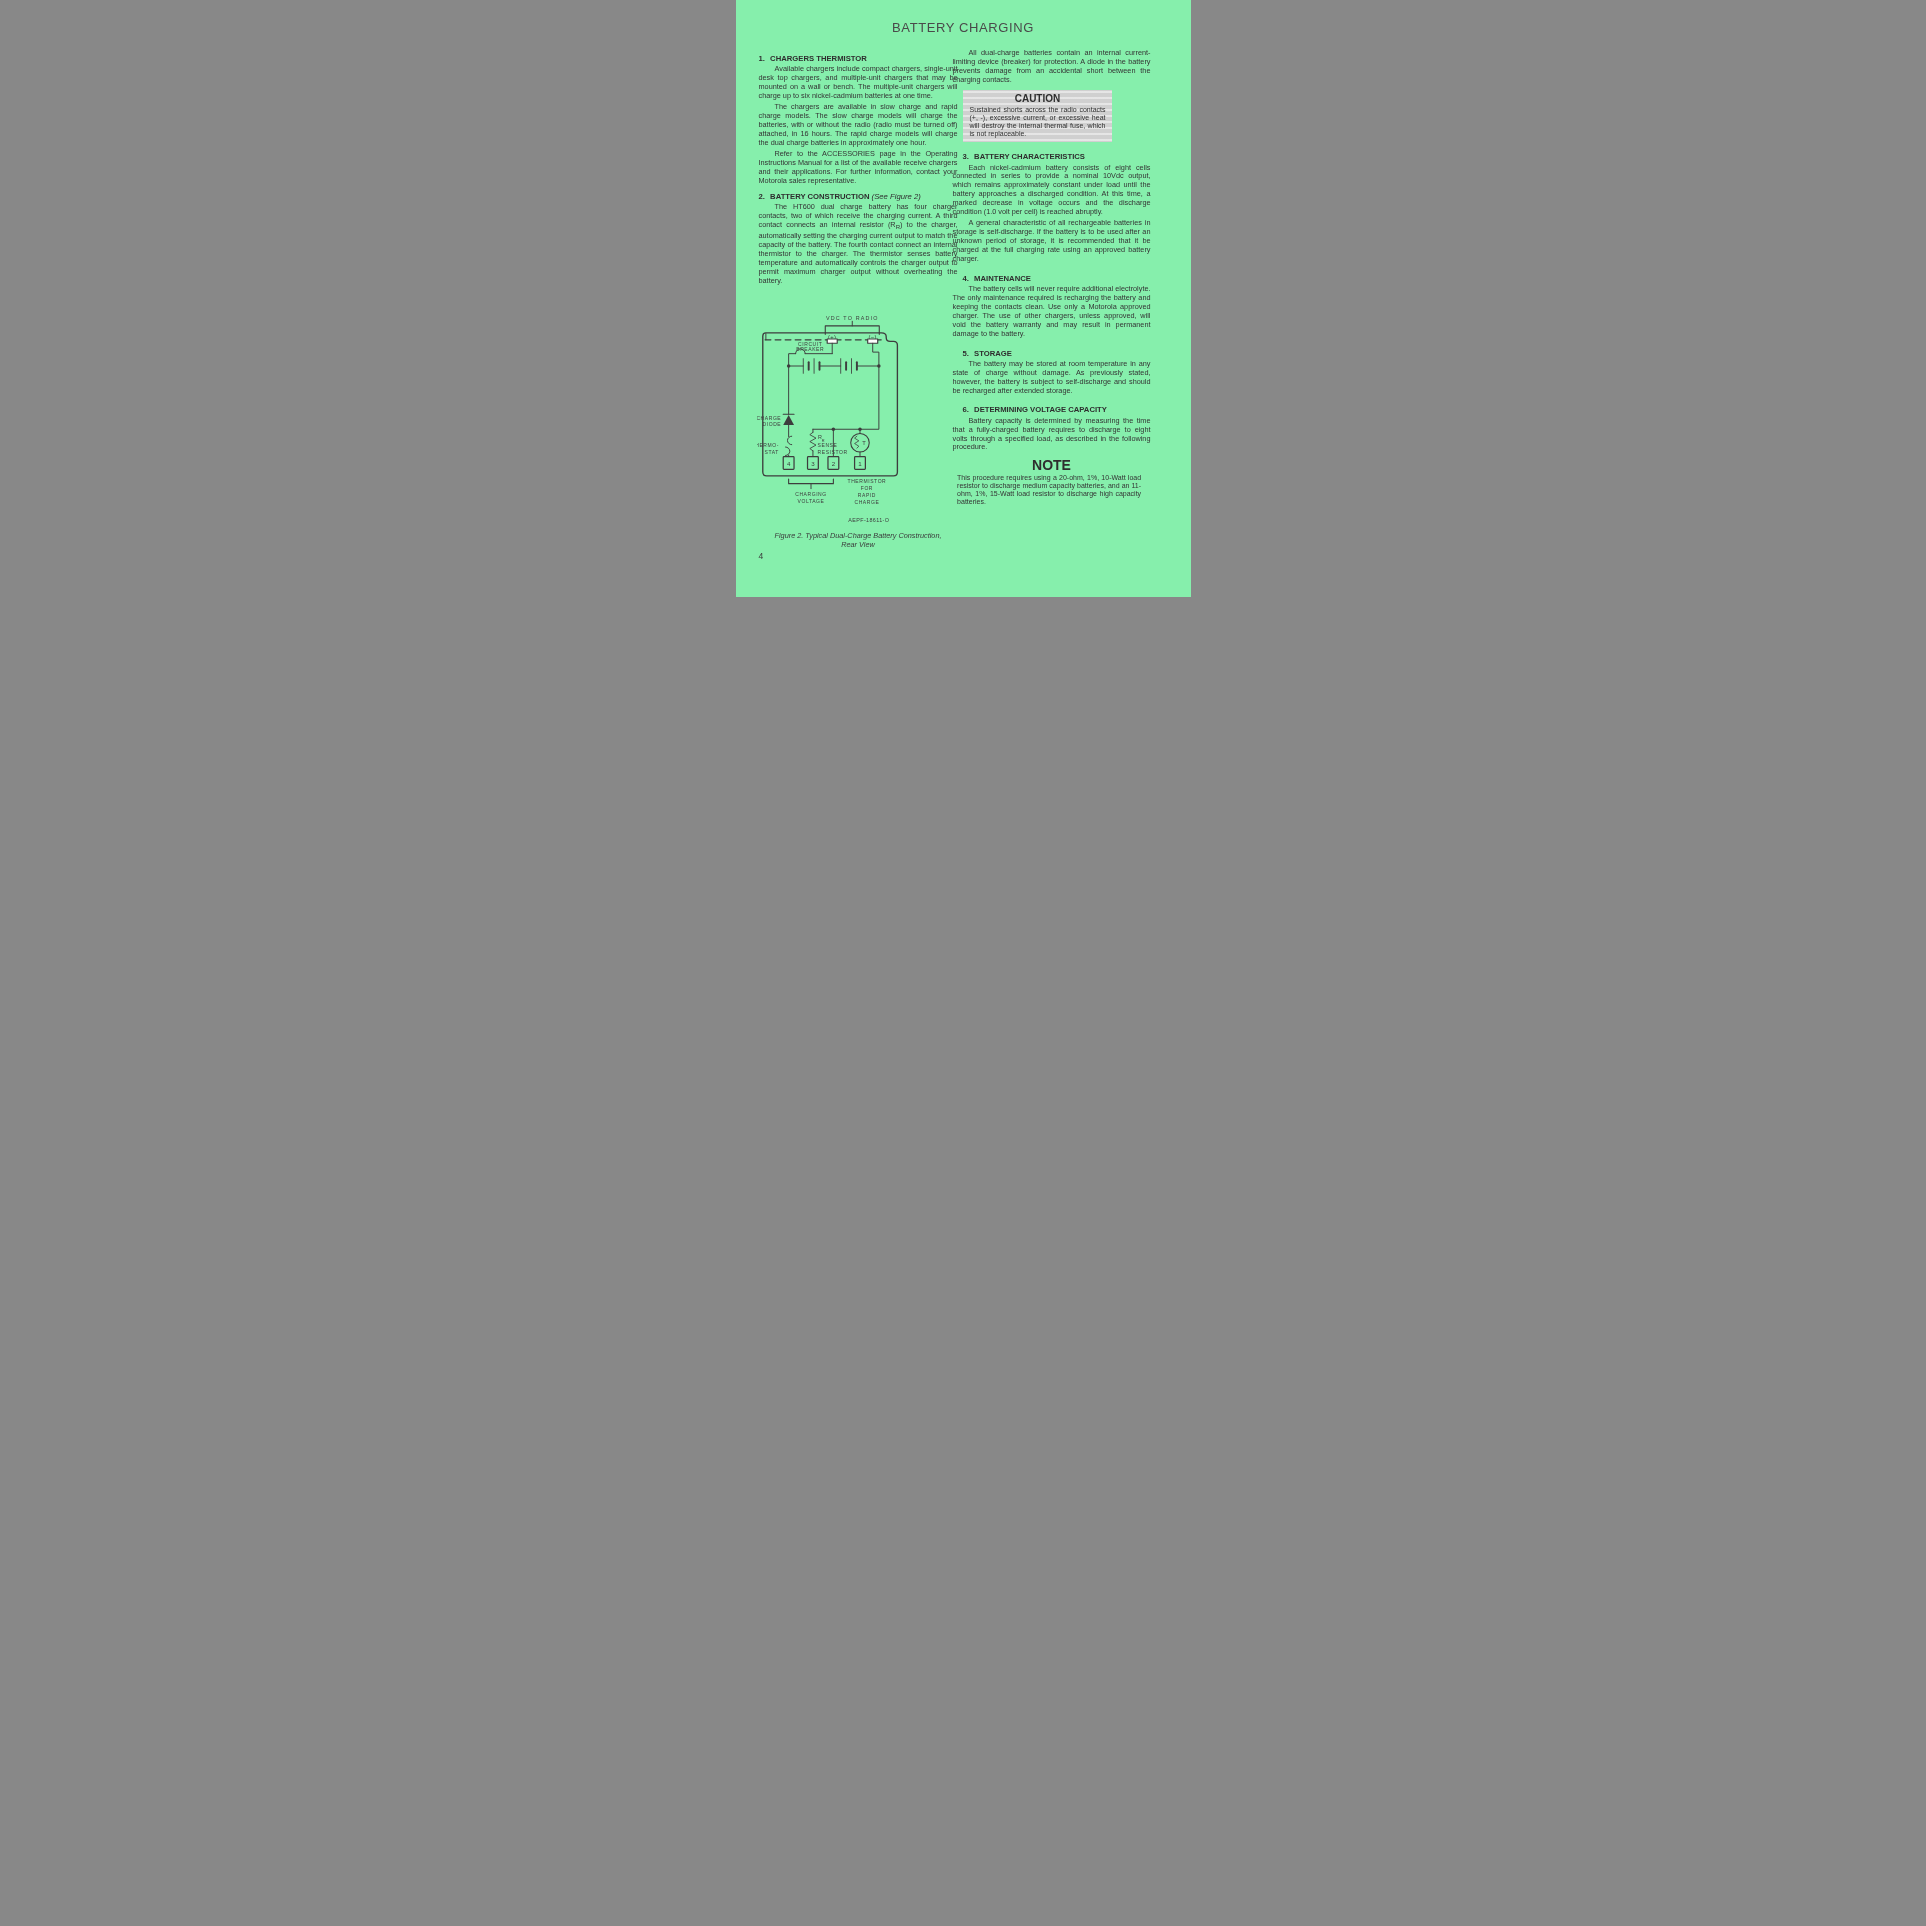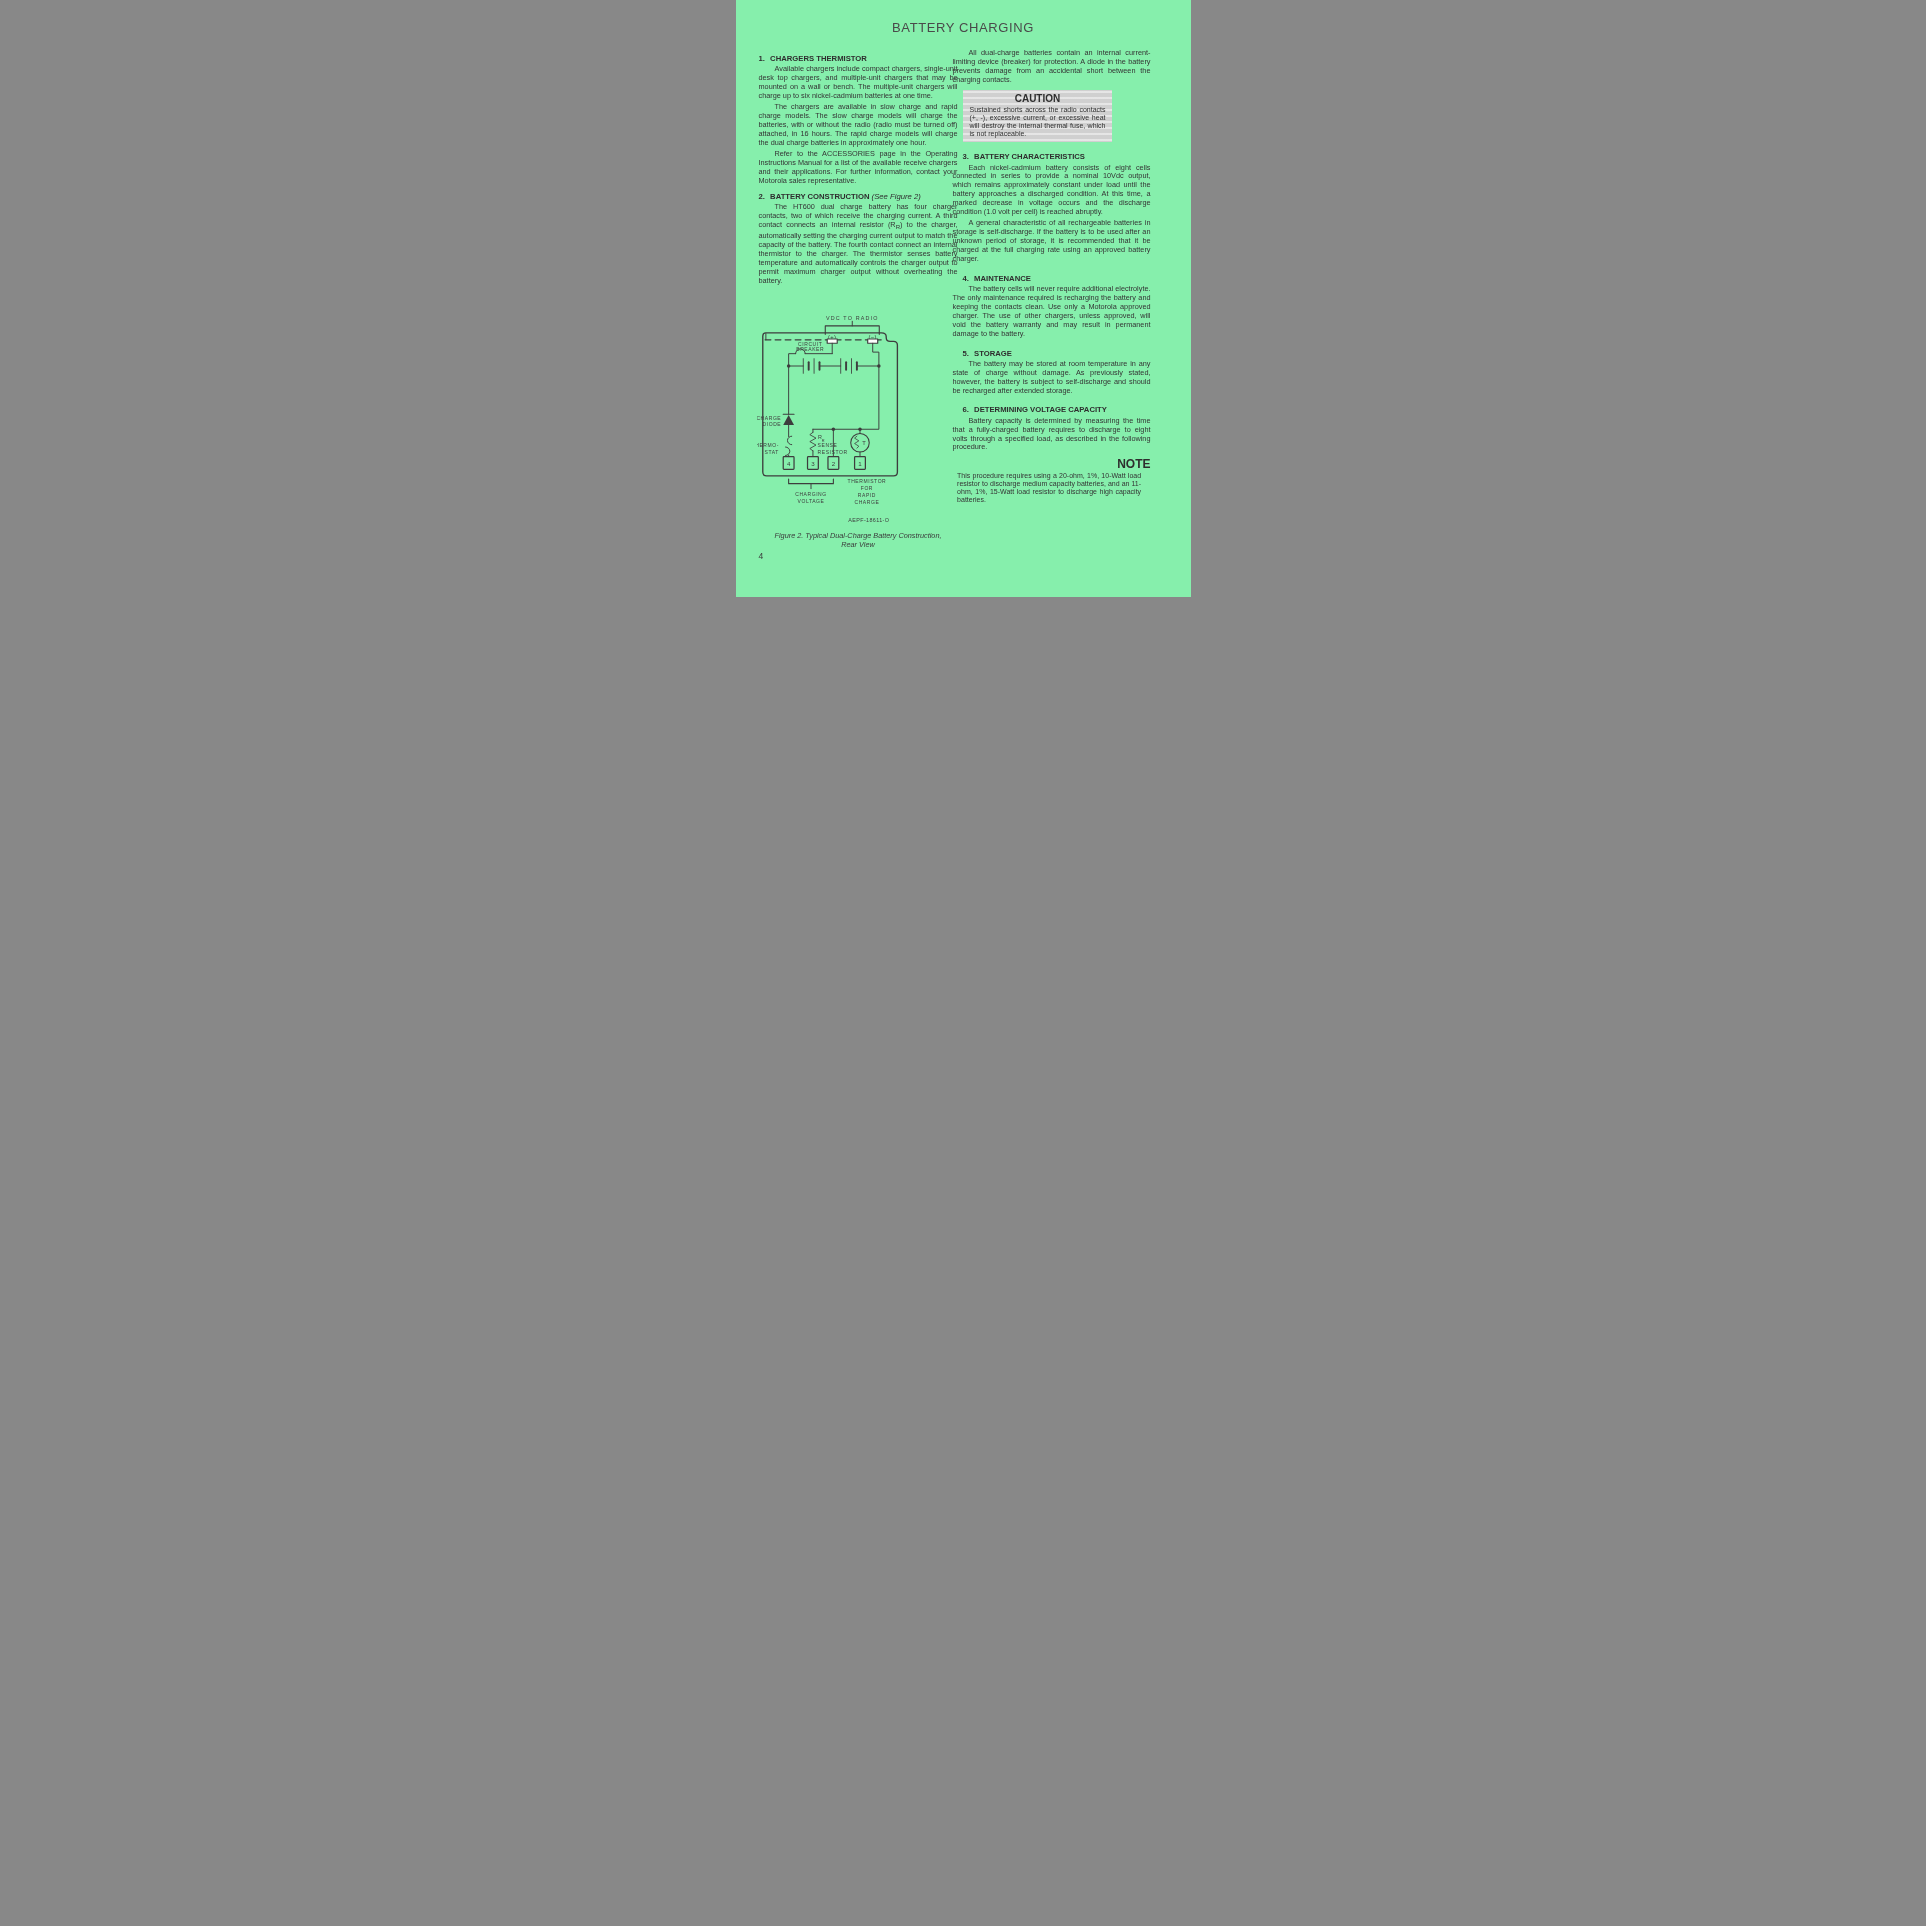--- a/index.html
+++ b/index.html
@@ -30,21 +30,21 @@
   .mt1{margin-top:6.2px;}
   .mt2{margin-top:10px;padding-left:10px;}
   .caution-box{
     margin:5.4px 0 0 10.8px;width:136px;
     background:#d8d8d8;
     background-image:repeating-linear-gradient(0deg,rgba(255,255,255,.35) 0 0.4px,rgba(0,0,0,0.04) 0.4px 1.2px);
     padding:3.1px 6.2px 4.6px 6.2px;
   }
   .caution-title{text-align:center;font-weight:bold;font-size:10px;color:#2e2e2e;margin:0 0 1.5px 0;}
   .caution-body{font-size:7px;line-height:8px;text-align:justify;margin:0;color:#303030;}
-  .note-title{text-align:right;font-weight:bold;font-size:12px;color:#2e2e2e;margin:4.6px 0 1.5px 0;}
+  .note-title{text-align:center;font-weight:bold;font-size:14px;color:#2e2e2e;margin:4.6px 0 1.5px 0;}
   .note-body{font-size:7px;line-height:8px;text-align:justify;margin:0 0 0 4.6px;width:184px;}
   .figure-caption{
     position:absolute;left:23px;top:532px;width:199px;
     text-align:center;font-style:italic;font-size:7.3px;line-height:8.9px;color:#3a3a3a;
   }
   .page-number{position:absolute;left:23px;top:551px;font-size:8.5px;color:#3a3a3a;}
   svg text{font-family:"Liberation Sans", sans-serif;fill:#3d3d3d;}
   .dg-lbl{font-size:13px;letter-spacing:1.5px;}
   .dg-lbl-sp{font-size:14px;letter-spacing:3px;}
   .dg-sign{font-size:15px;letter-spacing:1px;}

